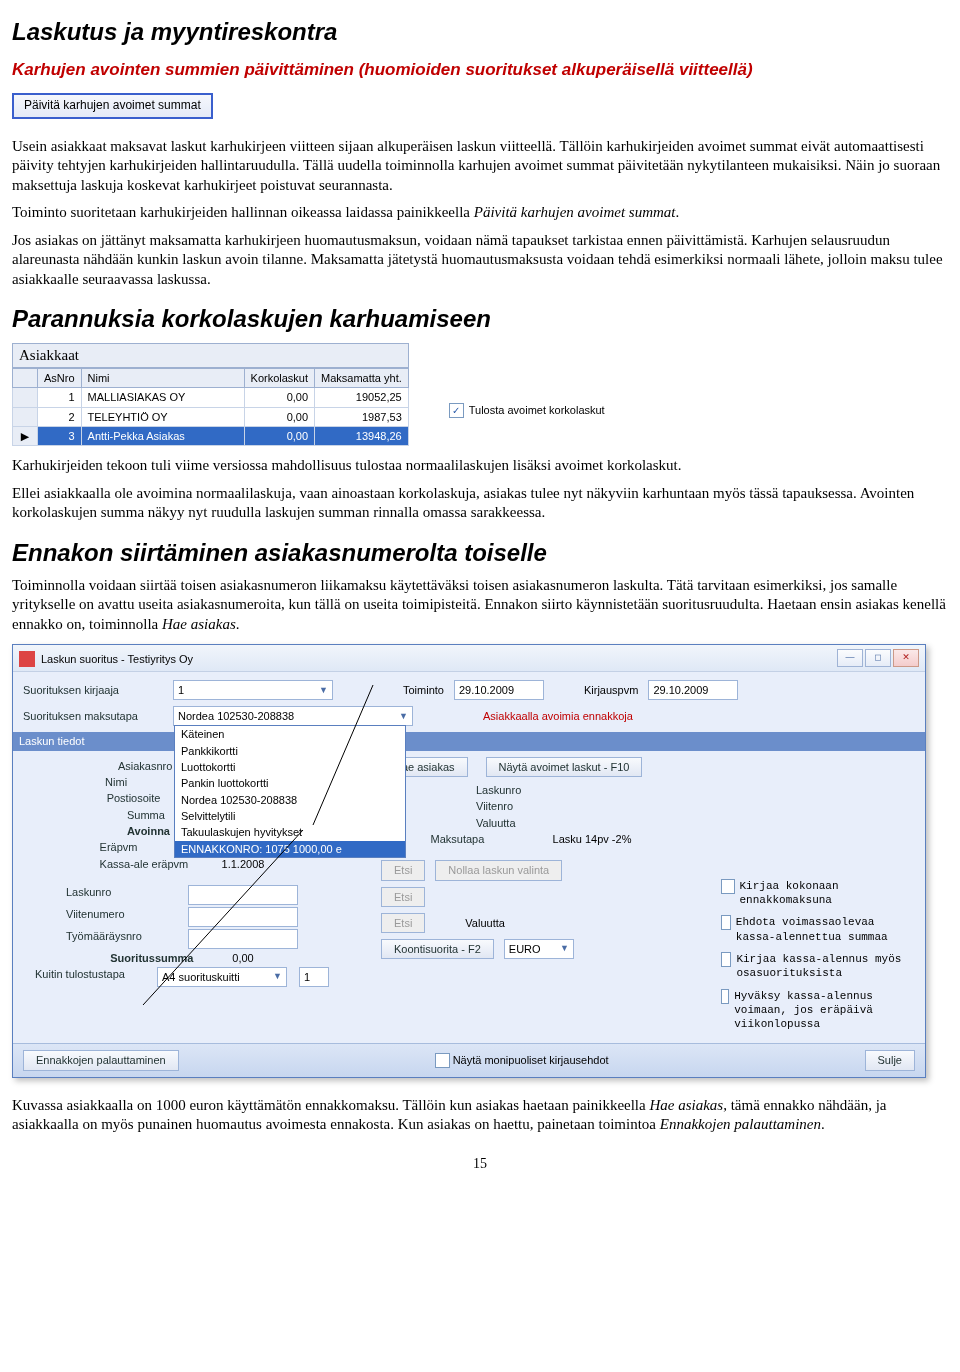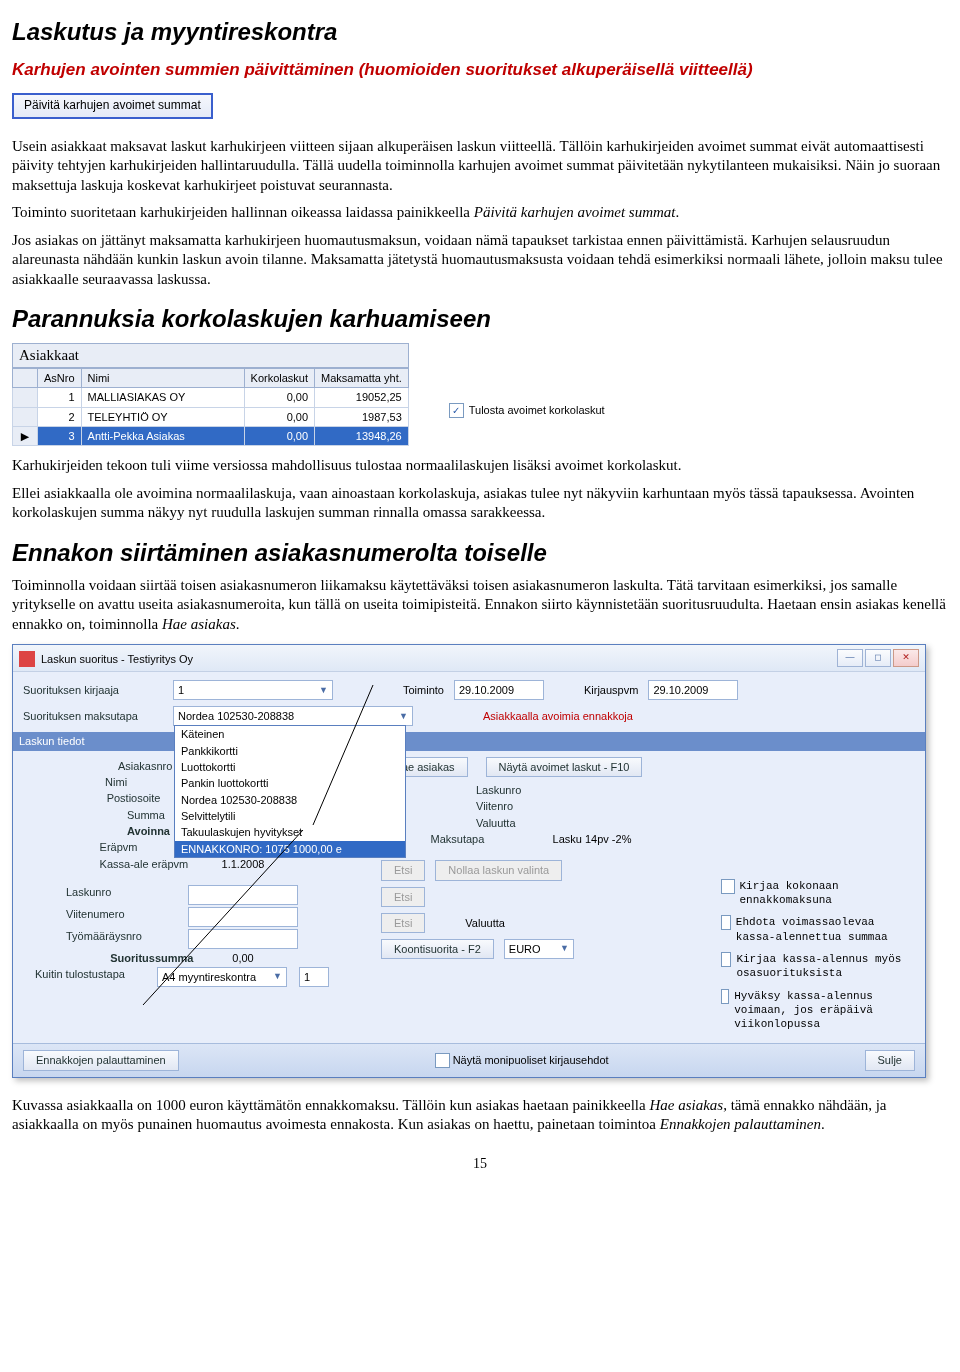--- a/index.html
+++ b/index.html
@@ -384,21 +384,21 @@
             <span class="k">Työmääräysnro</span>
             <span class="txt" style="width:100px"></span>
           </div>
         <div class="kv">
             <span class="k bold">Suoritussumma</span>
             <span class="v">0,00</span>
           </div>
         <div class="kv">
           <span class="k">Kuitin tulostustapa</span>
           <span class="combo" style="width:120px">
-            <span>A4 myyntireskontra</span>
+            <span>A4 suorituskuitti</span>
             <span class="arrow">▼</span>
           </span>
           <span class="txt" style="width:20px;text-align:center">1</span>
         </div>
       </div>
 
       <div class="col" style="flex:0 0 300px">
         <div class="form-row" style="gap:18px">
           <span class="btn">Hae asiakas</span>
           <span class="btn">Näytä avoimet laskut - F10</span>

